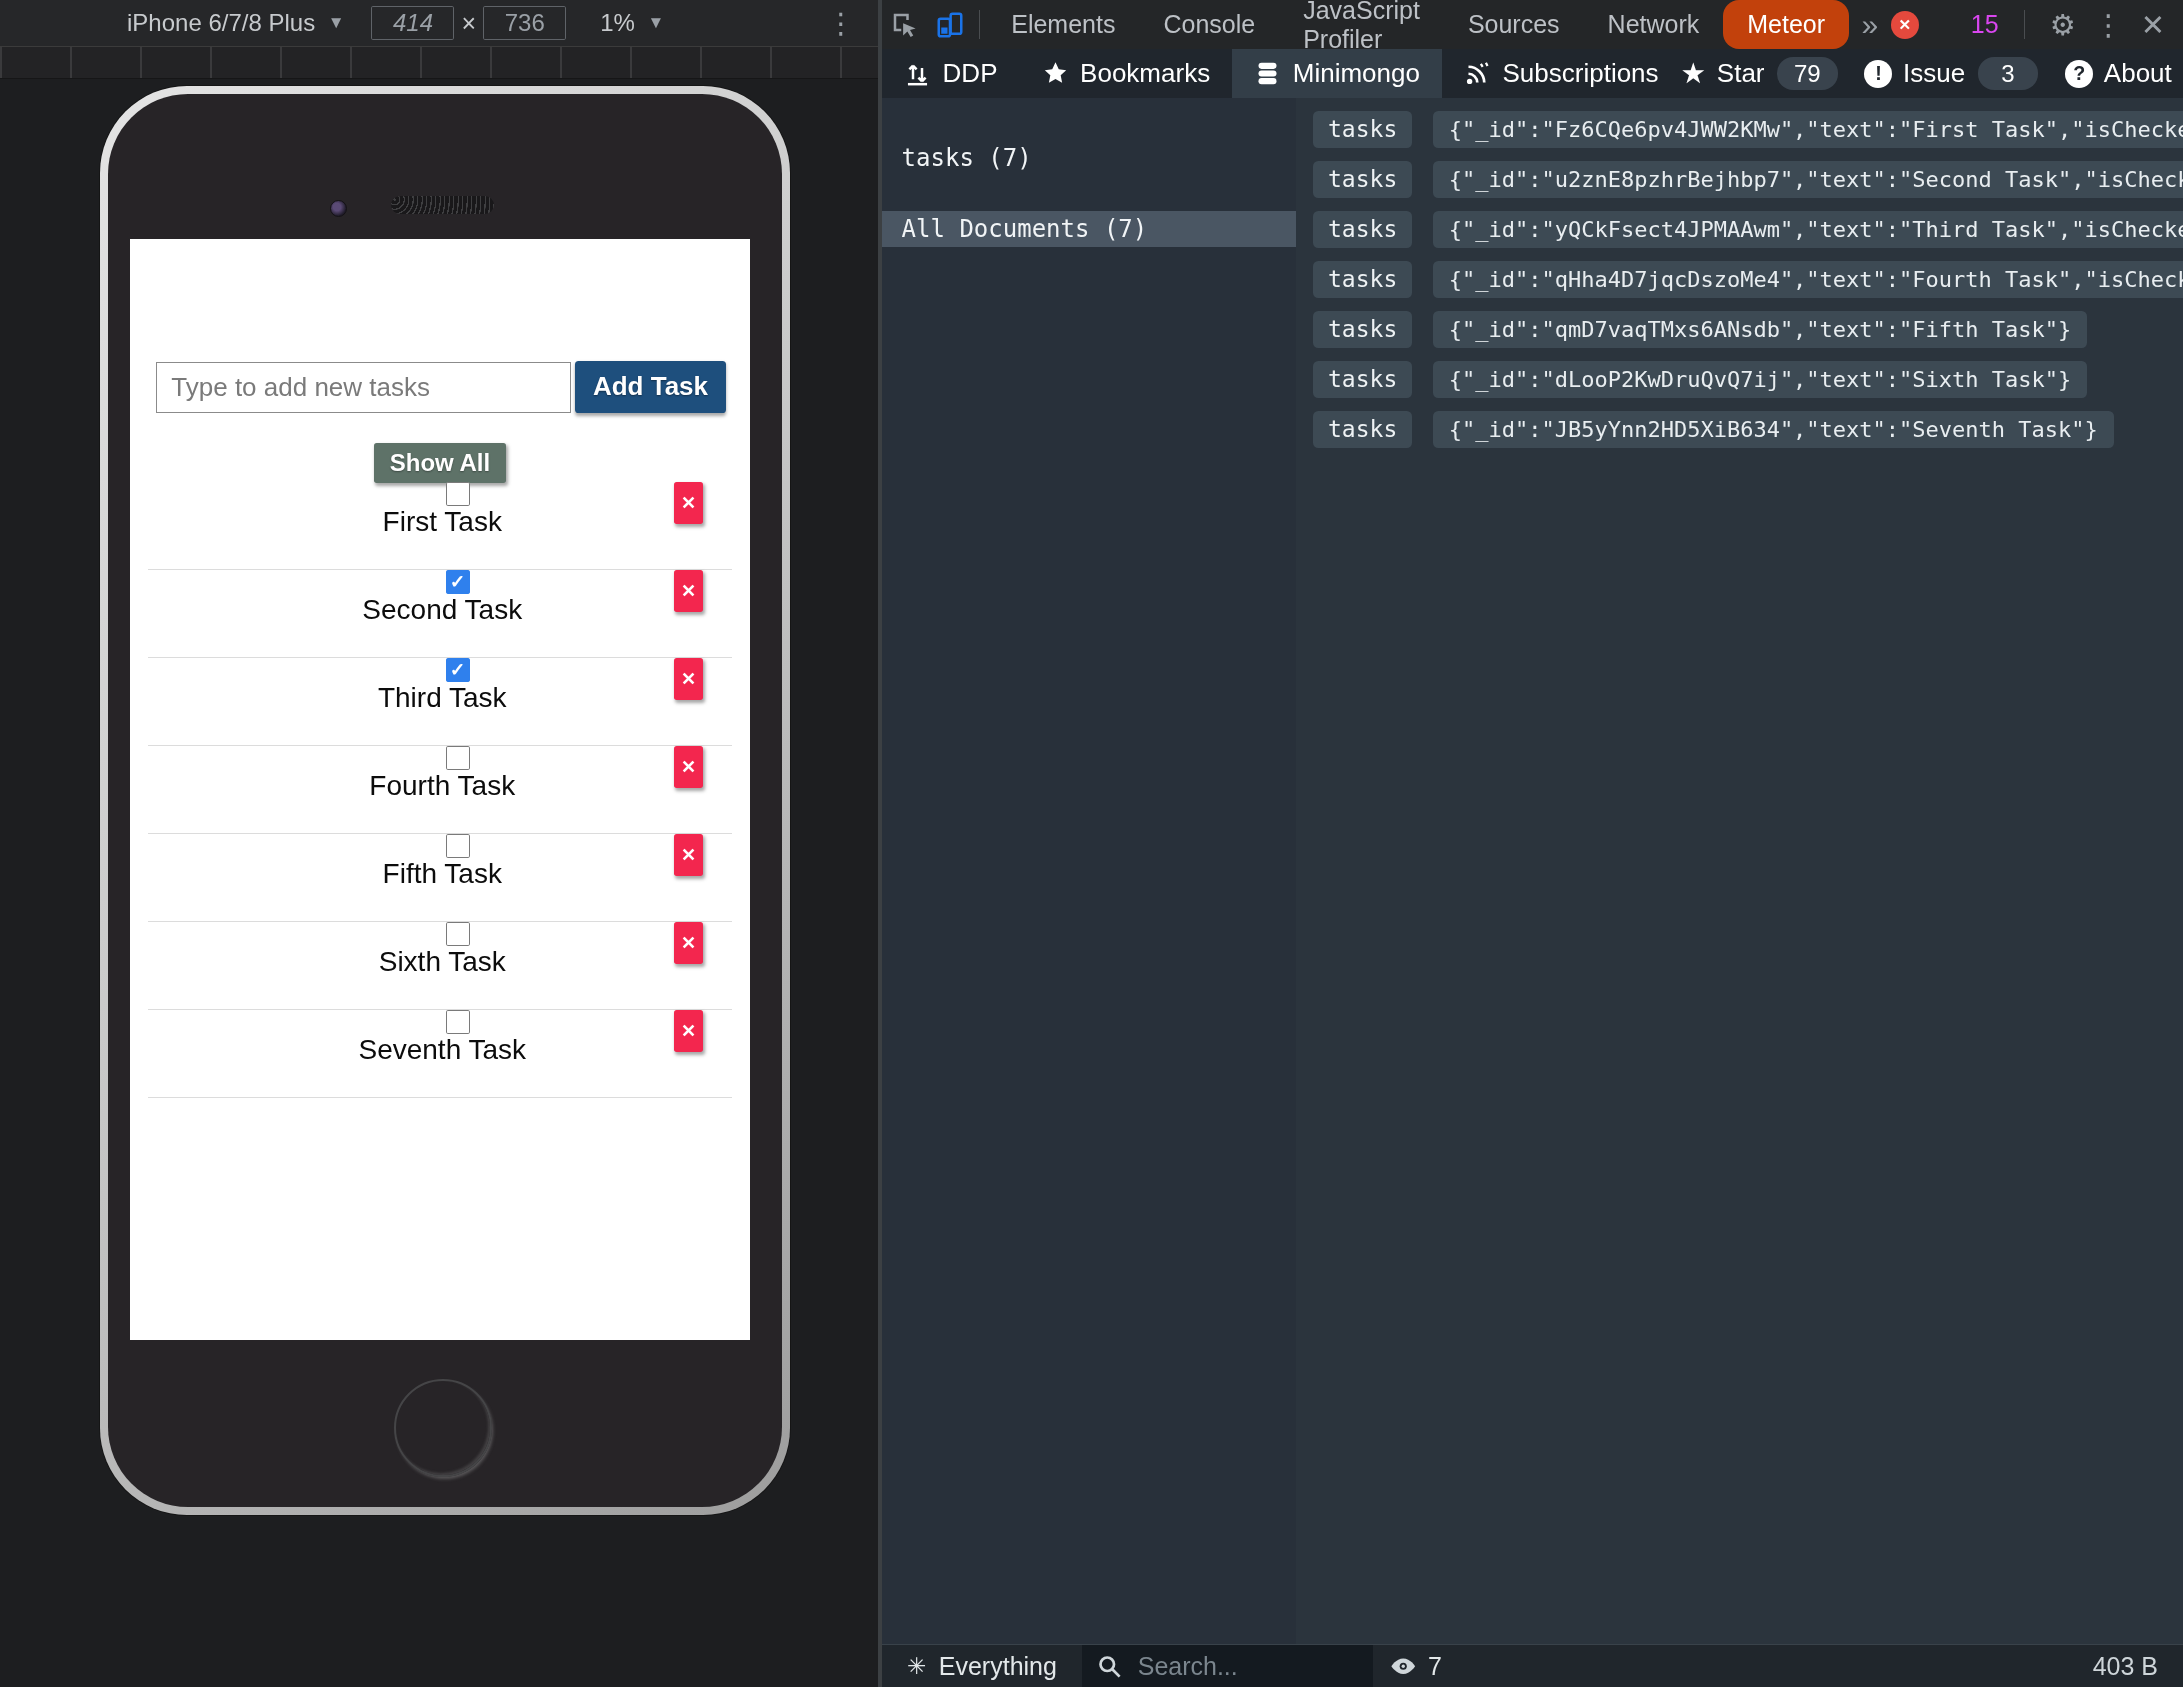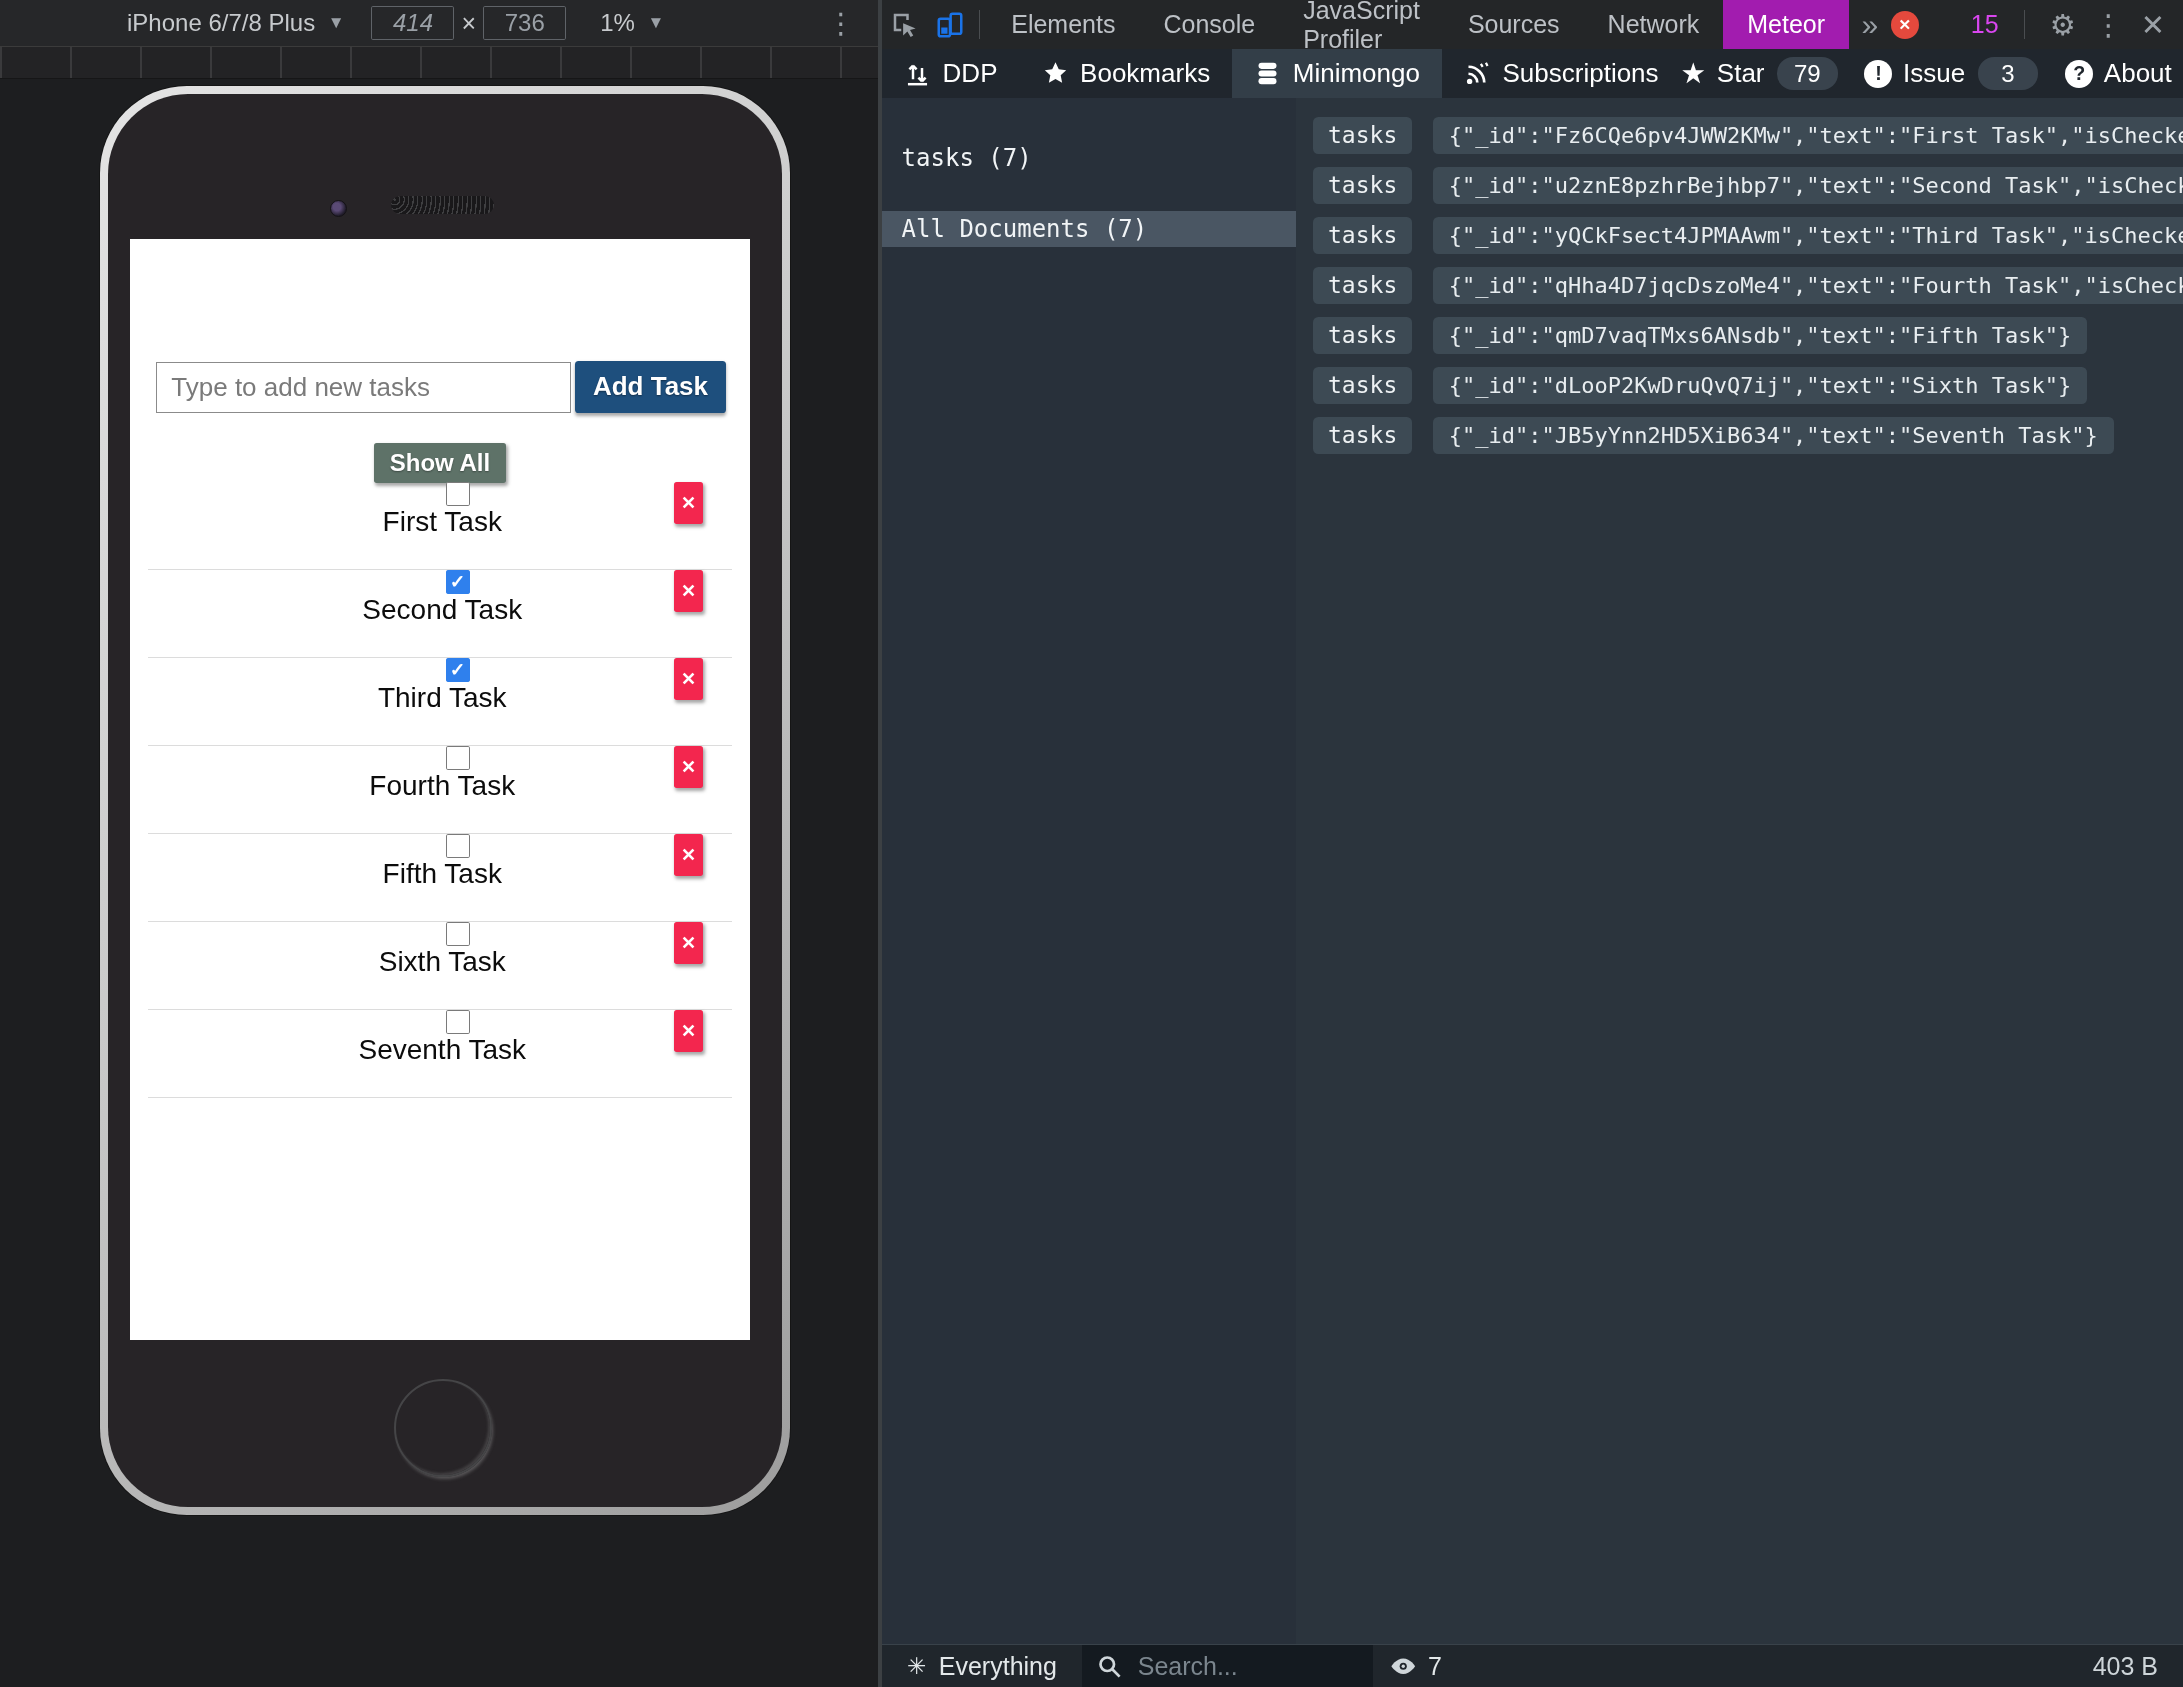--- a/index.html
+++ b/index.html
@@ -67,21 +67,21 @@
 
   
   #pane-divider{position:absolute;left:878px;top:0;width:4.5px;height:1688px;background:#3c4043;}
 
   
   #devtools{position:absolute;left:882px;top:0;width:1301px;height:1688px;background:#2b343d;}
   #dt-tabbar{position:absolute;left:0;top:0;width:100%;height:49px;background:#242628;display:flex;align-items:center;}
   .dt-icon-btn{width:50px;height:39px;display:flex;align-items:center;justify-content:center;cursor:pointer;}
   .dt-sep{width:0.9px;height:28.5px;background:#4a4d50;margin:0 7.1px;}
   .dt-tab{height:49px;display:flex;align-items:center;padding:0 24px;color:#bdc1c6;font-size:25px;cursor:pointer;}
-  .dt-tab.active{background:#a21caf;color:#fff;}
+  .dt-tab.active{background:#c2410c;color:#fff;border-radius:16px;}
   #dt-overflow{color:#9aa0a6;font-size:30px;margin:0 12.5px;cursor:pointer;}
   #dt-right{margin-left:auto;display:flex;align-items:center;gap:18px;padding-right:18px;}
   #error-badge{display:flex;align-items:center;gap:8px;cursor:pointer;}
   #error-badge .dot{width:28px;height:28px;border-radius:50%;background:#e5493d;color:#fff;font-size:15px;
     display:flex;align-items:center;justify-content:center;font-weight:bold;}
   #error-badge .cnt{color:#d946ef;font-size:25px;margin-left:44px;}
   .dt-glyph{color:#9aa0a6;font-size:29px;cursor:pointer;}
 
   
   #meteor-bar{position:absolute;left:0;top:49px;width:100%;height:49px;background:#20262d;display:flex;align-items:center;}
@@ -93,21 +93,21 @@
   .mt-pill{background:#39434d;border-radius:16px;min-width:32px;padding:2.7px 14.3px;text-align:center;font-size:24px;}
   .circle-glyph{width:28px;height:28px;border-radius:50%;background:#fff;color:#20262d;font-weight:bold;font-size:19.6px;
     display:flex;align-items:center;justify-content:center;}
   .mt-star{font-size:28.5px;}
 
   
   #mm-sidebar{position:absolute;left:0;top:98px;width:414px;bottom:43px;background:#28303a;padding-top:7.1px;box-sizing:border-box;}
   .mm-side-row{height:36px;display:flex;align-items:center;padding-left:19.6px;color:#f1f4f6;font-size:24px;cursor:pointer;margin-top:35px;}
   .mm-side-row.selected{background:#4a5663;}
   #mm-docs{position:absolute;left:414px;top:98px;right:0;bottom:43px;background:#2b343d;padding-top:12.5px;box-sizing:border-box;}
-  .doc-row{height:50px;display:flex;align-items:center;padding-left:17px;gap:20.5px;}
+  .doc-row{height:50px;display:flex;align-items:flex-start;padding-left:17px;gap:20.5px;}
   .doc-badge{background:#3d4a54;border-radius:5.3px;height:37px;line-height:37px;padding:0 15px;color:#eef2f4;font-size:23px;cursor:pointer;}
   .doc-json{background:#3d4a54;border-radius:5.3px;height:37px;line-height:37px;padding:0 16px;color:#e8edf0;font-size:22px;
     white-space:nowrap;cursor:pointer;}
 
   
   #mm-statusbar{position:absolute;left:0;bottom:0;width:100%;height:43px;background:#20262c;border-top:0.9px solid #39424a;
     display:flex;align-items:center;color:#e3e8ea;}
   #filter-scope{display:flex;align-items:center;gap:12.5px;padding:0 25px;height:100%;font-size:25px;cursor:pointer;}
   #search-box{display:flex;align-items:center;gap:12.5px;background:#141a20;height:100%;width:291px;padding:0 14.3px;box-sizing:border-box;}
   #search-box input{background:transparent;border:none;outline:none;color:#9aa0a6;font-size:25px;width:196px;

